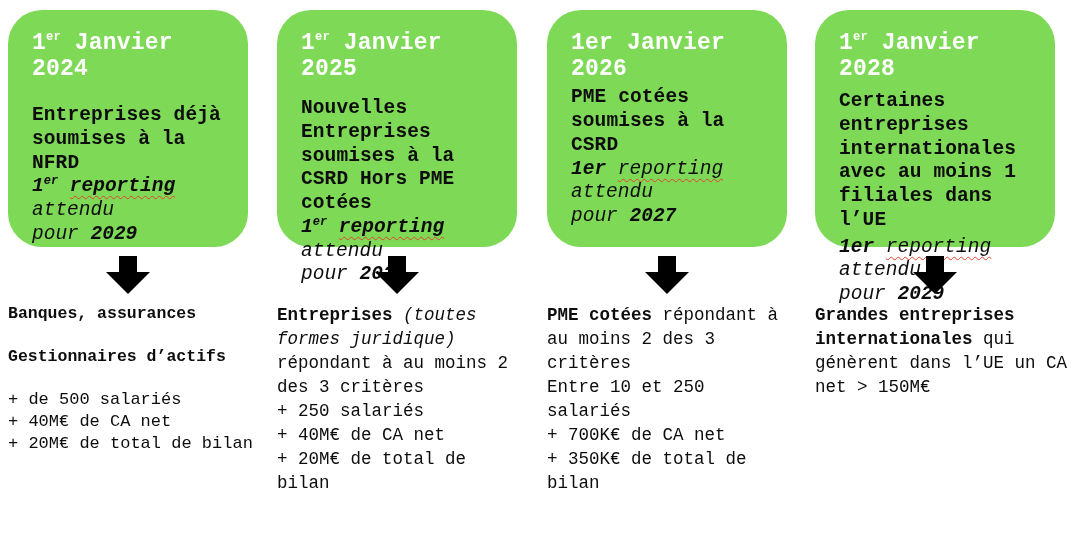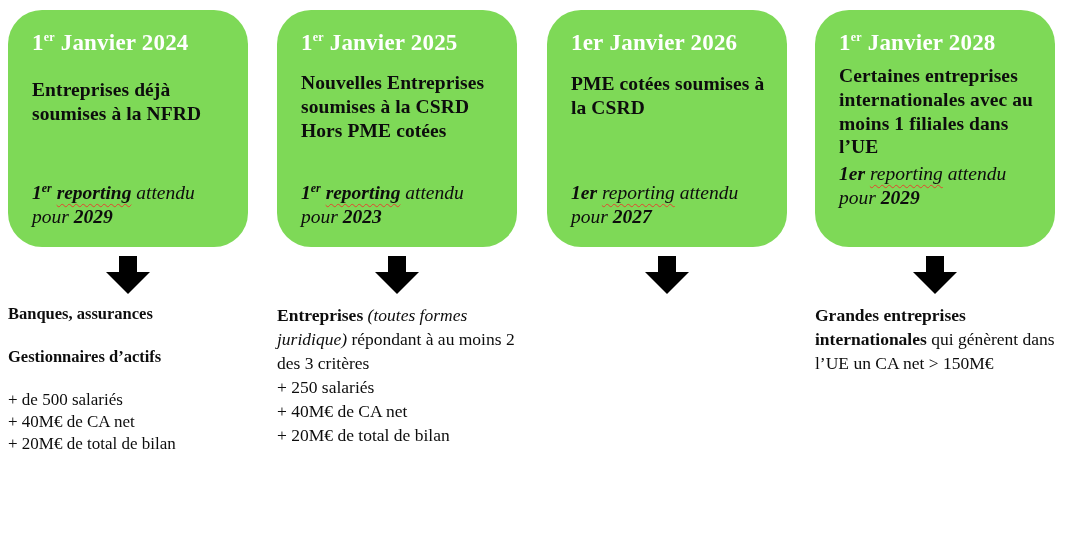--- a/index.html
+++ b/index.html
@@ -1,38 +1,38 @@
 <!DOCTYPE html>
 <html style="--box_green: #7ED957; --title_white: #FFFFFF; --text_dark: #0D0D0D; --arrow_black: #000000; --squiggle_red: #E5432E;"><head>
 <meta charset="utf-8">
 <style>
   * { margin:0; padding:0; box-sizing:border-box; }
   html,body { background:#ffffff; }
   .canvas {
     position:relative; width:1077px; height:548px; background:#fff;
-    font-family:Liberation Serif, serif; color:#0d0d0d; overflow:hidden;
+    font-family:Liberation Mono, monospace; color:#0d0d0d; overflow:hidden;
   }
   .col { position:absolute; top:10px; width:240px; }
   .col.c1 { left:8px; }
   .col.c2 { left:277px; }
   .col.c3 { left:547px; }
   .col.c4 { left:815px; }
 
   .card {
     background:var(--box_green,#7ED957);
     border-radius:34px; height:237px; width:240px;
     padding:20px 14px 18px 24px;
     display:flex; flex-direction:column;
   }
   .card-title { color:var(--title_white,#fff); font-size:23px; font-weight:800; letter-spacing:.2px; }
   .sup { font-size:12px; vertical-align:super; line-height:0; }
   .card-sub { font-weight:800; font-size:19.5px; line-height:1.22; letter-spacing:.1px; }
   .c1 .card-sub { margin-top:22px; }
   .c2 .card-sub { margin-top:15px; }
-  .c3 .card-sub { margin-top:16px; }
+  .c3 .card-sub { margin-top:4px; }
   .c4 .card-sub { margin-top:8px; }
   .card-rep { font-style:italic; font-size:19.5px; line-height:1.22; margin-top:auto; }
   .c4 .card-rep { margin-top:3px; }
   .rep-strong { font-weight:800; }
   .rep-word {
     text-decoration-line:underline; text-decoration-style:wavy;
     text-decoration-color:var(--squiggle_red,#E5432E);
     text-decoration-thickness:1px; text-underline-offset:4px;
   }
   .arrow-wrap { text-align:center; margin-top:9px; height:38px; }
@@ -119,20 +119,26 @@
         <span>pour</span>
         <span class="rep-strong">2027</span>
       </div>
     </div>
     <div class="arrow-wrap">
       <svg width="44" height="38" viewBox="0 0 44 38">
           <rect x="13" y="0" width="18" height="17" fill="#000000"></rect>
           <polygon points="0,16 44,16 22,38" fill="#000000"></polygon>
         </svg>
     </div>
+    <div class="details">
+      <span class="d-bold">PME cotées </span><span>répondant à au moins 2 des 3 critères</span>
+      <div class="bullet">Entre 10 et 250 salariés</div>
+      <div class="bullet">+ 700K€ de CA net</div>
+      <div class="bullet">+ 350K€ de total de bilan</div>
+    </div>
   </div>
 
   <div class="col c4">
     <div class="card">
       <div class="card-title"><span>1</span><span class="sup">er</span><span> Janvier 2028</span></div>
       <div class="card-sub">Certaines entreprises internationales avec au moins 1 filiales dans l’UE</div>
       <div class="card-rep">
         <span class="rep-strong"><span>1er</span><span class="sup"></span></span>
         <span class="rep-word">reporting</span>
         <span>attendu</span><br>

